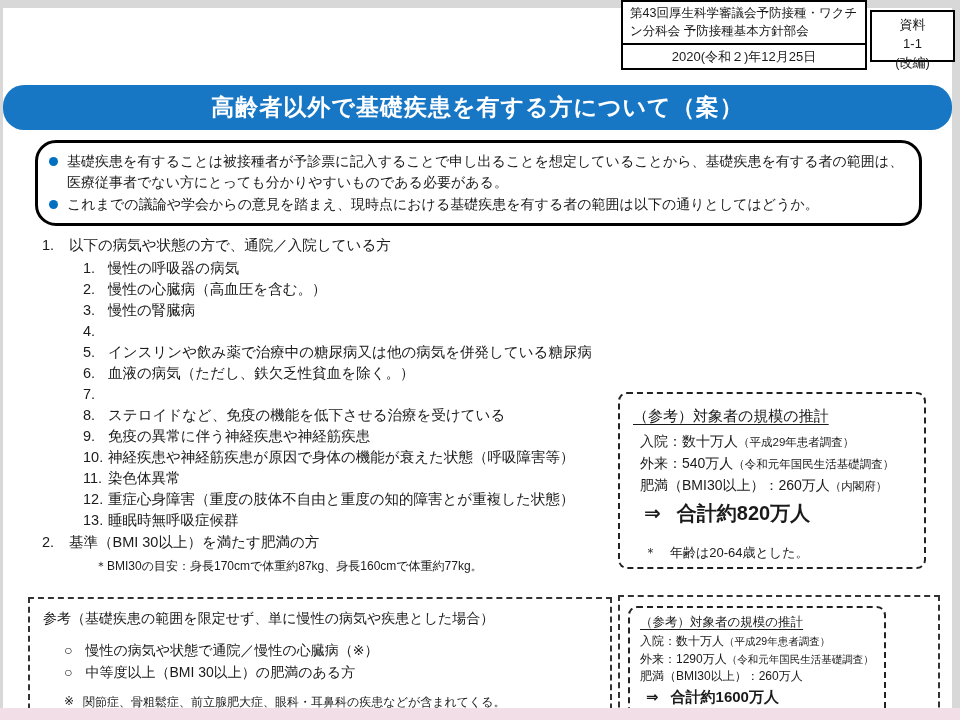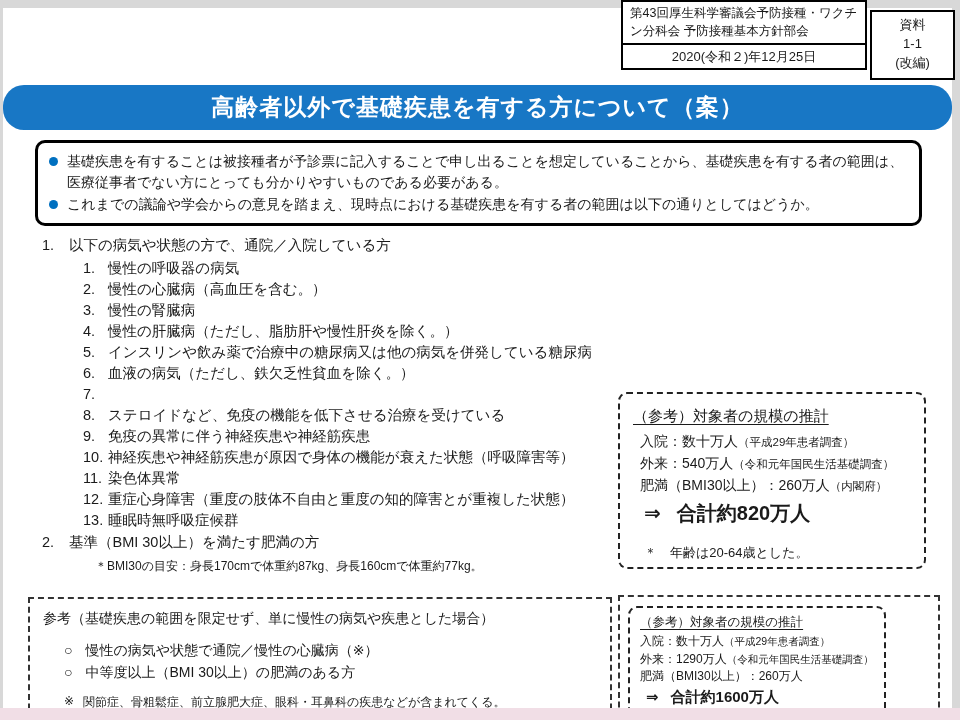--- a/index.html
+++ b/index.html
@@ -11,32 +11,32 @@
   }
   .slide{position:absolute;left:3px;top:8px;width:949px;height:700px;background:#ffffff;}
   .bottom-strip{position:absolute;left:0;bottom:0;width:960px;height:12px;z-index:30;}
 
   
   .hdr-committee{position:absolute;left:621px;top:0;width:246px;height:70px;
     border:2px solid #000;background:#fff;box-sizing:border-box;z-index:2;}
   .hdr-committee .row1{font-size:12.5px;line-height:1.42;padding:3px 6px 2px 7px;
     border-bottom:2px solid #000;height:43px;box-sizing:border-box;}
   .hdr-committee .row2{font-size:13px;text-align:center;line-height:23px;}
-  .hdr-doc{position:absolute;left:870px;top:10px;width:85px;height:70px;
+  .hdr-doc{position:absolute;left:870px;top:10px;width:85px;height:52px;
     border:2px solid #000;background:#fff;box-sizing:border-box;text-align:center;
     font-size:13px;line-height:1.45;padding-top:4px;z-index:2;}
 
   
   .title-bar{position:absolute;left:3px;top:85px;width:949px;height:45px;
     color:#fff;font-size:23px;font-weight:bold;text-align:center;line-height:45px;
     letter-spacing:1px;border-radius:21px;}
 
   
   .summary-box{position:absolute;left:35px;top:140px;width:887px;box-sizing:border-box;
-    border:3px solid #000;border-radius:10px;padding:8px 12px 8px 11px;background:#fff;}
+    border:3px solid #000;border-radius:21px;padding:8px 12px 8px 11px;background:#fff;}
   .summary-item{display:flex;gap:9px;font-size:14px;line-height:1.52;}
   .dot{width:9px;height:9px;border-radius:50%;margin-top:6px;flex:none;}
 
   
   .sec-head{position:absolute;font-size:14.5px;white-space:nowrap;}
   .sec-head .num{display:inline-block;width:27px;}
   .disease-list{position:absolute;left:83px;top:258px;font-size:14.5px;}
   .disease-list .row{height:21px;line-height:21px;display:flex;white-space:nowrap;}
   .disease-list .n{width:25px;flex:none;}
 
@@ -112,21 +112,20 @@
   <div class="row">
       <span class="n">2.</span>
       <span>慢性の心臓病（高血圧を含む。）</span>
     </div>
   <div class="row">
       <span class="n">3.</span>
       <span>慢性の腎臓病</span>
     </div>
   <div class="row">
       <span class="n">4.</span>
-      <span>慢性の肝臓病（ただし、脂肪肝や慢性肝炎を除く。）</span>
     </div>
   <div class="row">
       <span class="n">5.</span>
       <span>インスリンや飲み薬で治療中の糖尿病又は他の病気を併発している糖尿病</span>
     </div>
   <div class="row">
       <span class="n">6.</span>
       <span>血液の病気（ただし、鉄欠乏性貧血を除く。）</span>
     </div>
   <div class="row">

